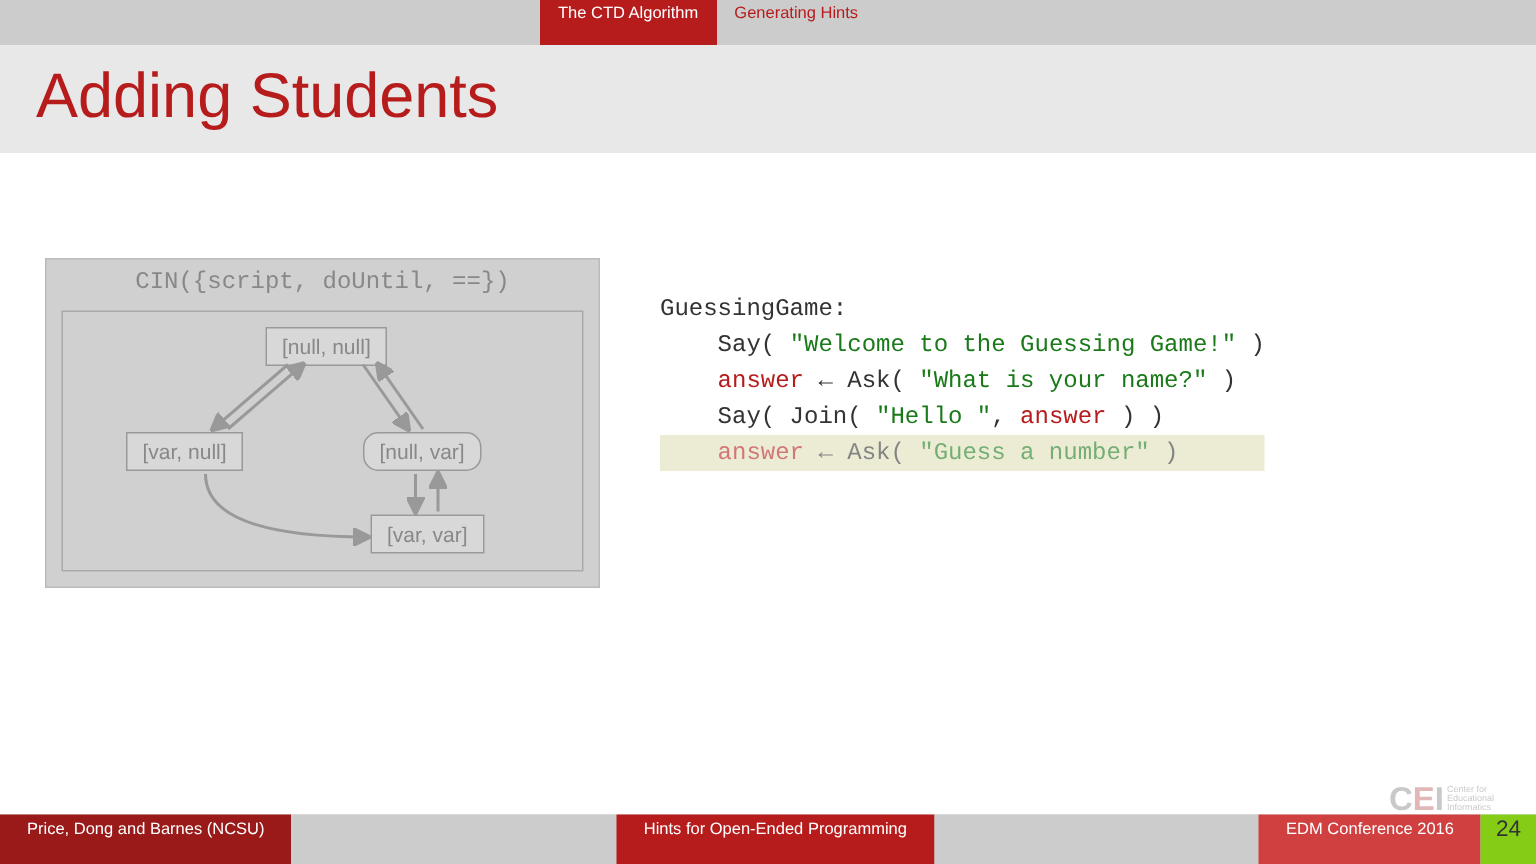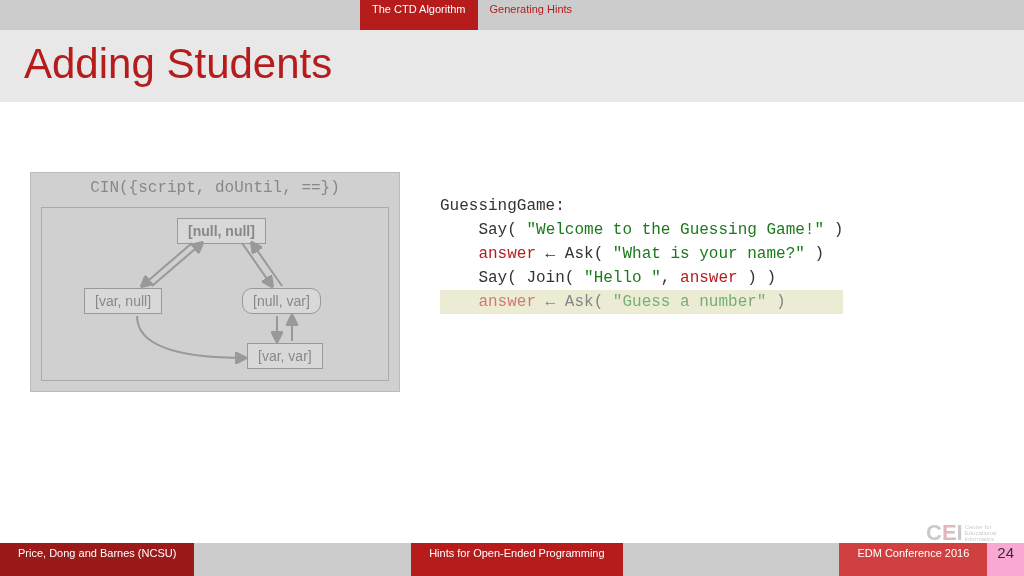--- a/index.html
+++ b/index.html
@@ -65,21 +65,21 @@
   .node {
     position: absolute;
     border: 1px solid #999;
     background: #d8d8d8;
     font-family: Arial, sans-serif;
     font-size: 14px;
     color: #888;
     text-align: center;
     padding: 4px 10px;
   }
-  .n1 { left: 135px; top: 10px; font-weight: bold; }
+  .n1 { left: 135px; top: 10px; }
   .n2 { left: 42px;  top: 80px; }
   .n3 { left: 200px; top: 80px; border-radius: 10px; }
   .n4 { left: 205px; top: 135px; }
   .arrow {
     position: absolute;
     stroke: #999;
     fill: #999;
   }
   .code-block {
     font-family: "Courier New", monospace;
@@ -116,21 +116,21 @@
     font-size: 11px;
     line-height: 20px;
     color: #fff;
   }
   .footer .seg { padding: 0 18px; }
   .footer .dark { background: #9a1a1a; flex: 0 0 auto; }
   .footer .mid  { background: #b71c1c; flex: 0 0 auto; }
   .footer .light{ background: #d04040; flex: 0 0 auto; }
   .footer .gap  { flex: 1; background: #ccc; }
   .footer .pagewrap {
-    background: #f9a8d4;
+    background: #84cc16;
     color: #333;
     font-size: 15px;
     padding: 0 10px;
     line-height: 20px;
   }
 </style>
 </head>
 <body>
 
 <div class="topbar">

